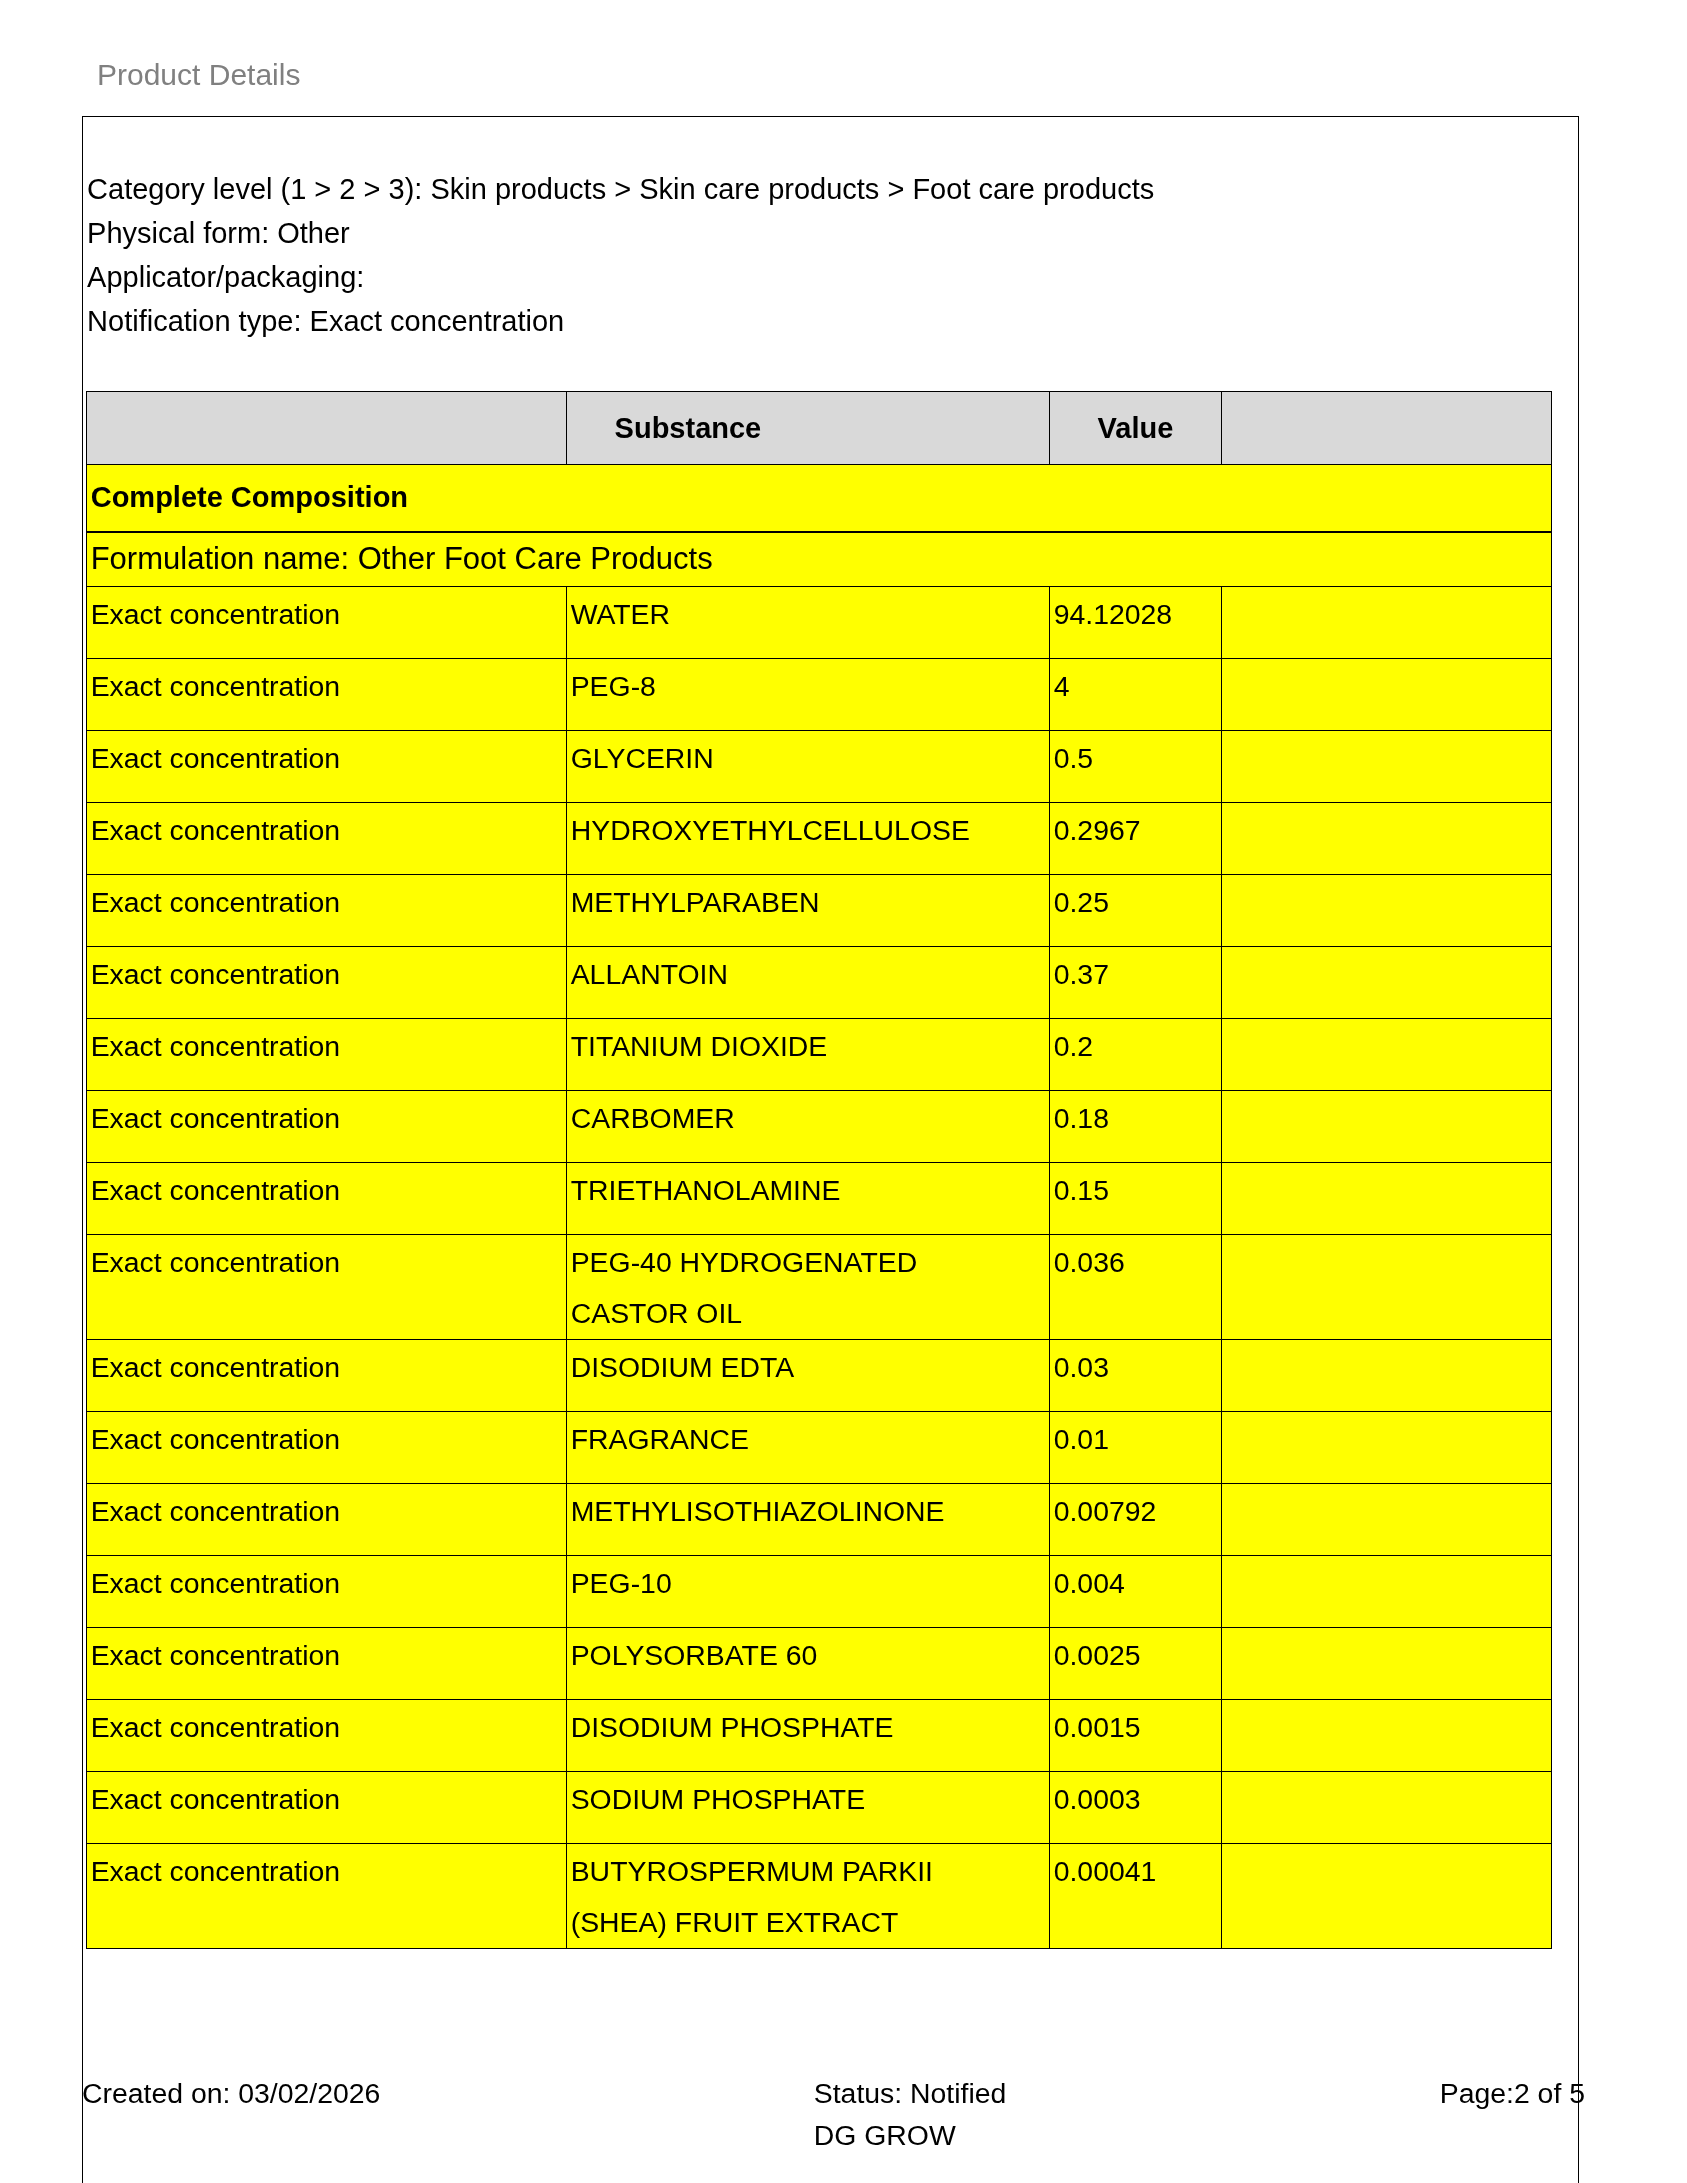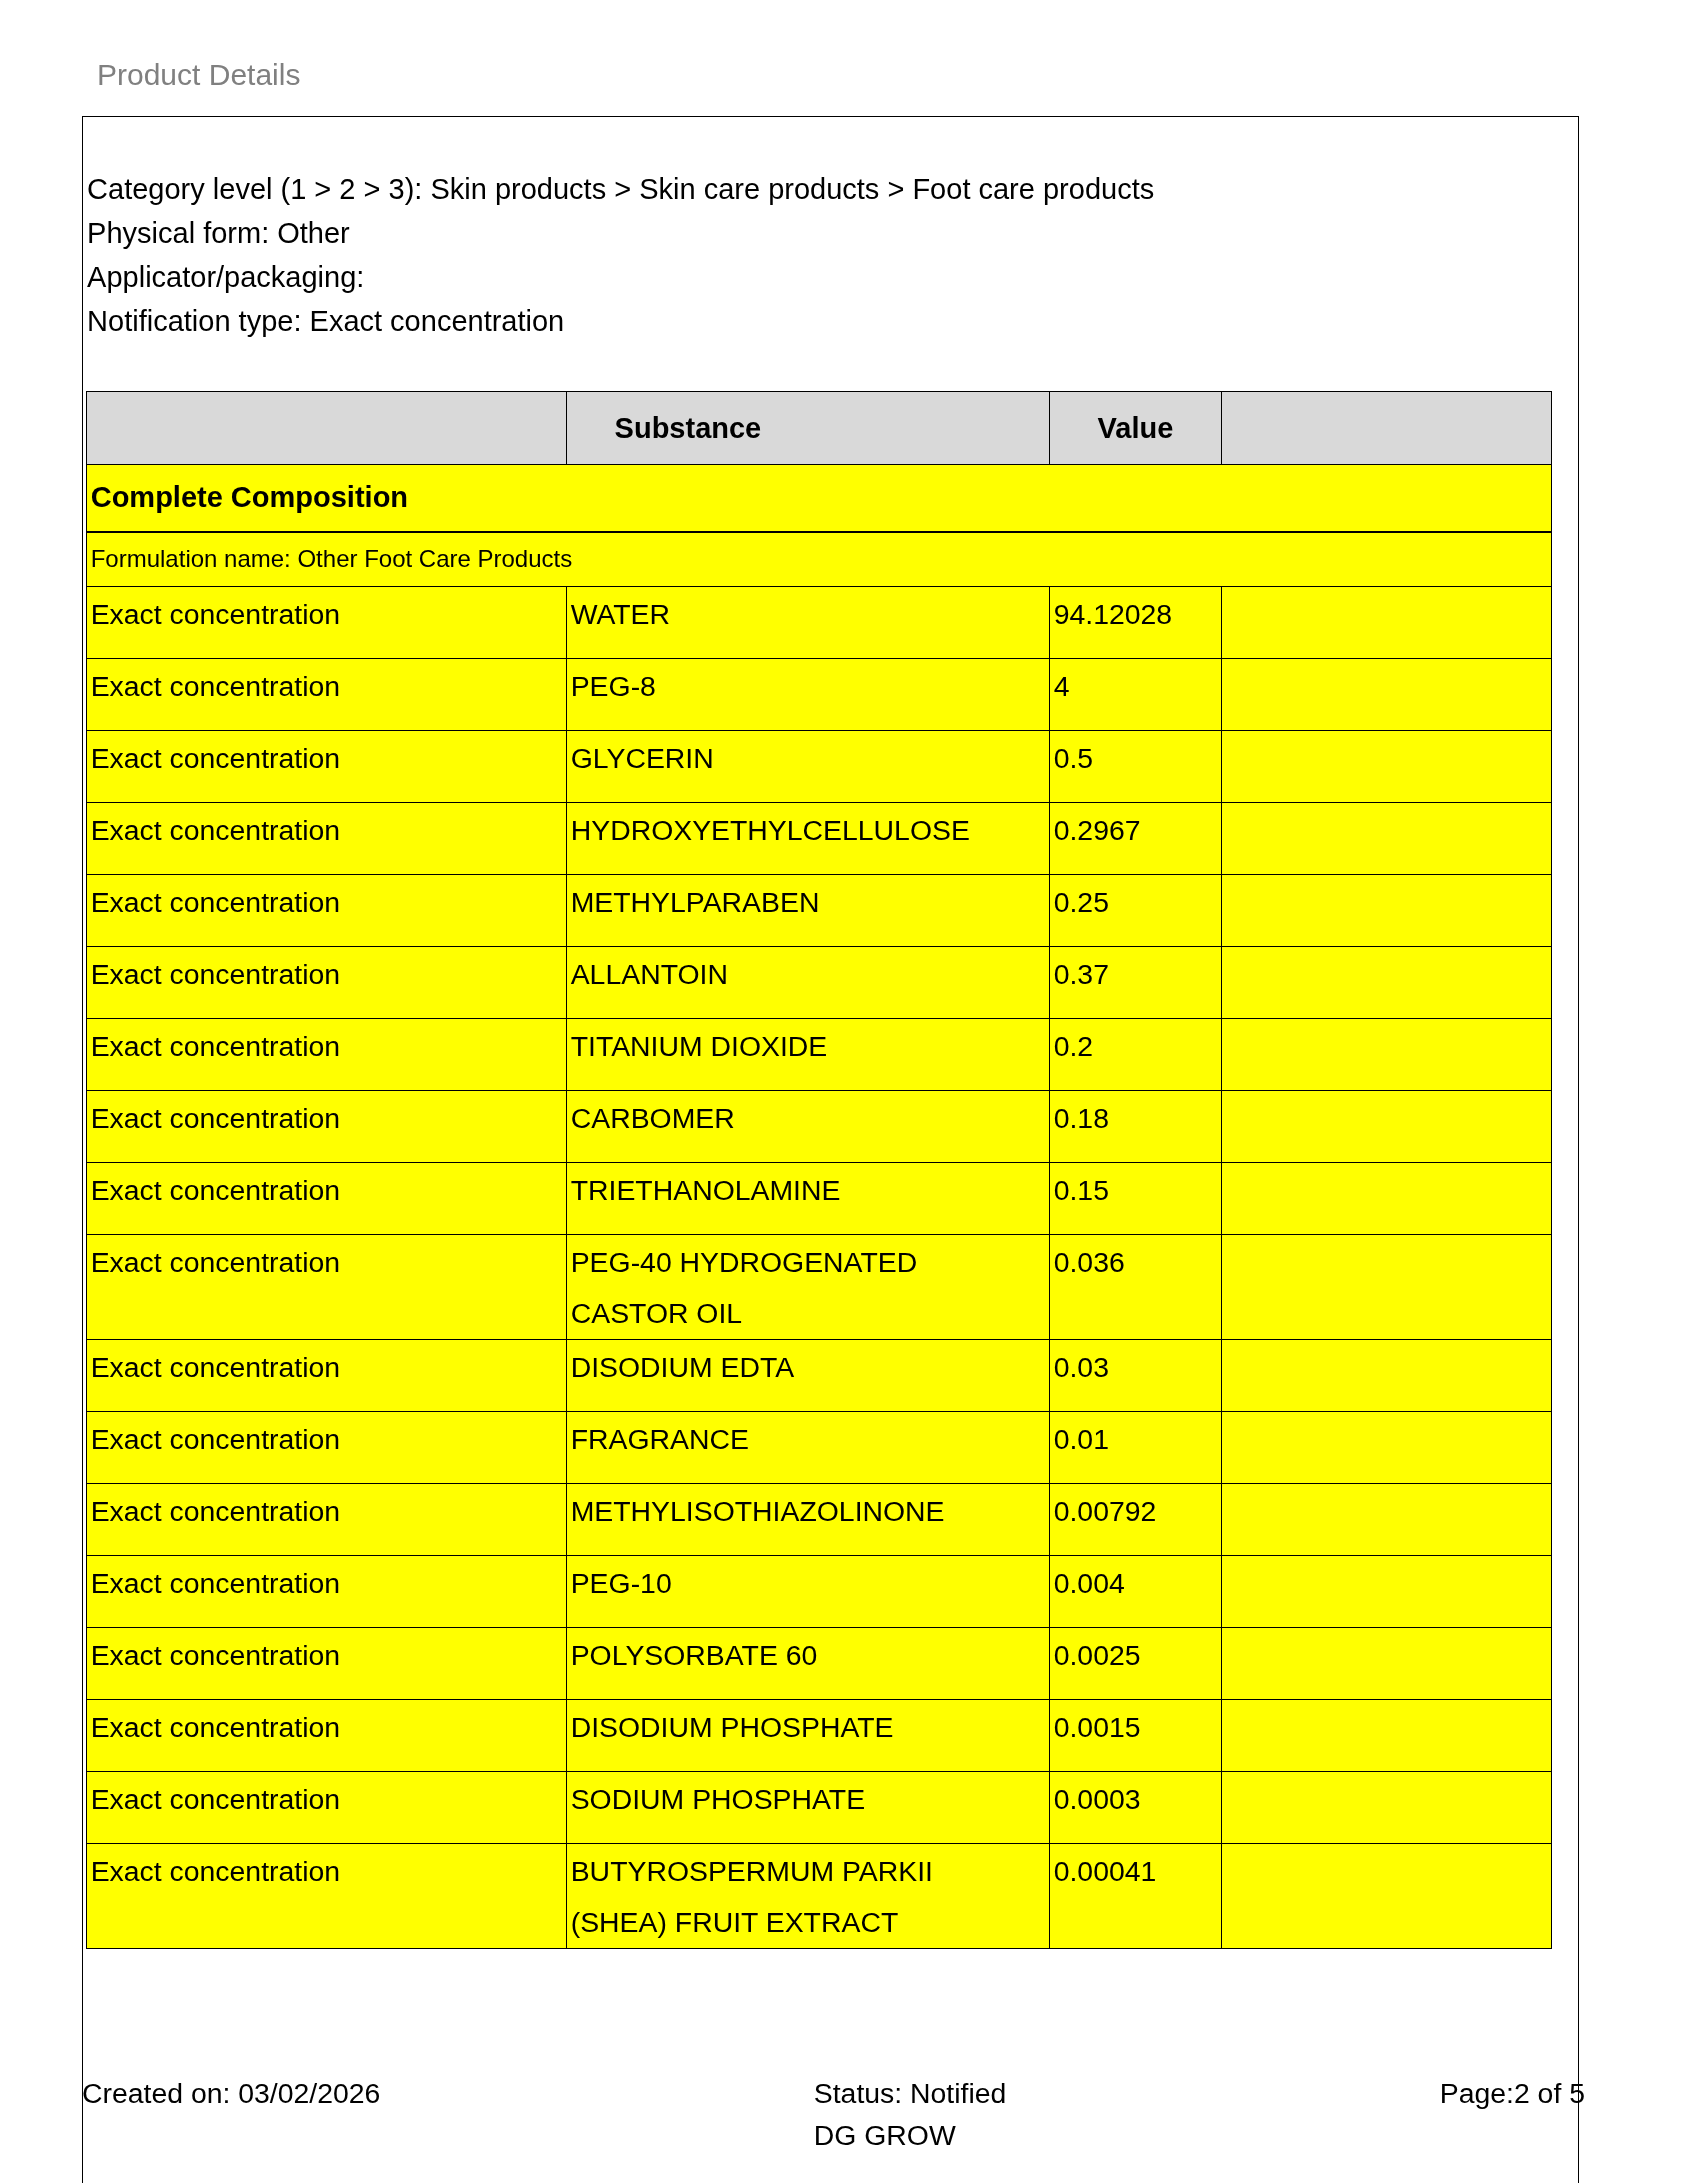--- a/index.html
+++ b/index.html
@@ -40,21 +40,21 @@
     height:73px;background:var(--header-bg);
     font-size:29px;font-weight:bold;text-align:left;vertical-align:middle;padding-left:48px;
   }
   tr.section-row td{
     height:67px;background:var(--hl);
     font-size:29px;font-weight:bold;vertical-align:middle;
     border-bottom:2.6px solid var(--line);
   }
   tr.formulation-row td{
     height:55px;background:var(--hl);
-    font-size:24px;vertical-align:middle;
+    font-size:31px;vertical-align:middle;
   }
   tbody.rows td{
     height:72px;background:var(--hl);
     font-size:28.4px;line-height:51px;vertical-align:top;
     padding-top:2.1px;
   }
   td.substance-cell{white-space:pre-line;}
   .footer{
     position:absolute;left:82px;top:2072px;width:1503px;
     display:flex;justify-content:space-between;align-items:flex-start;

